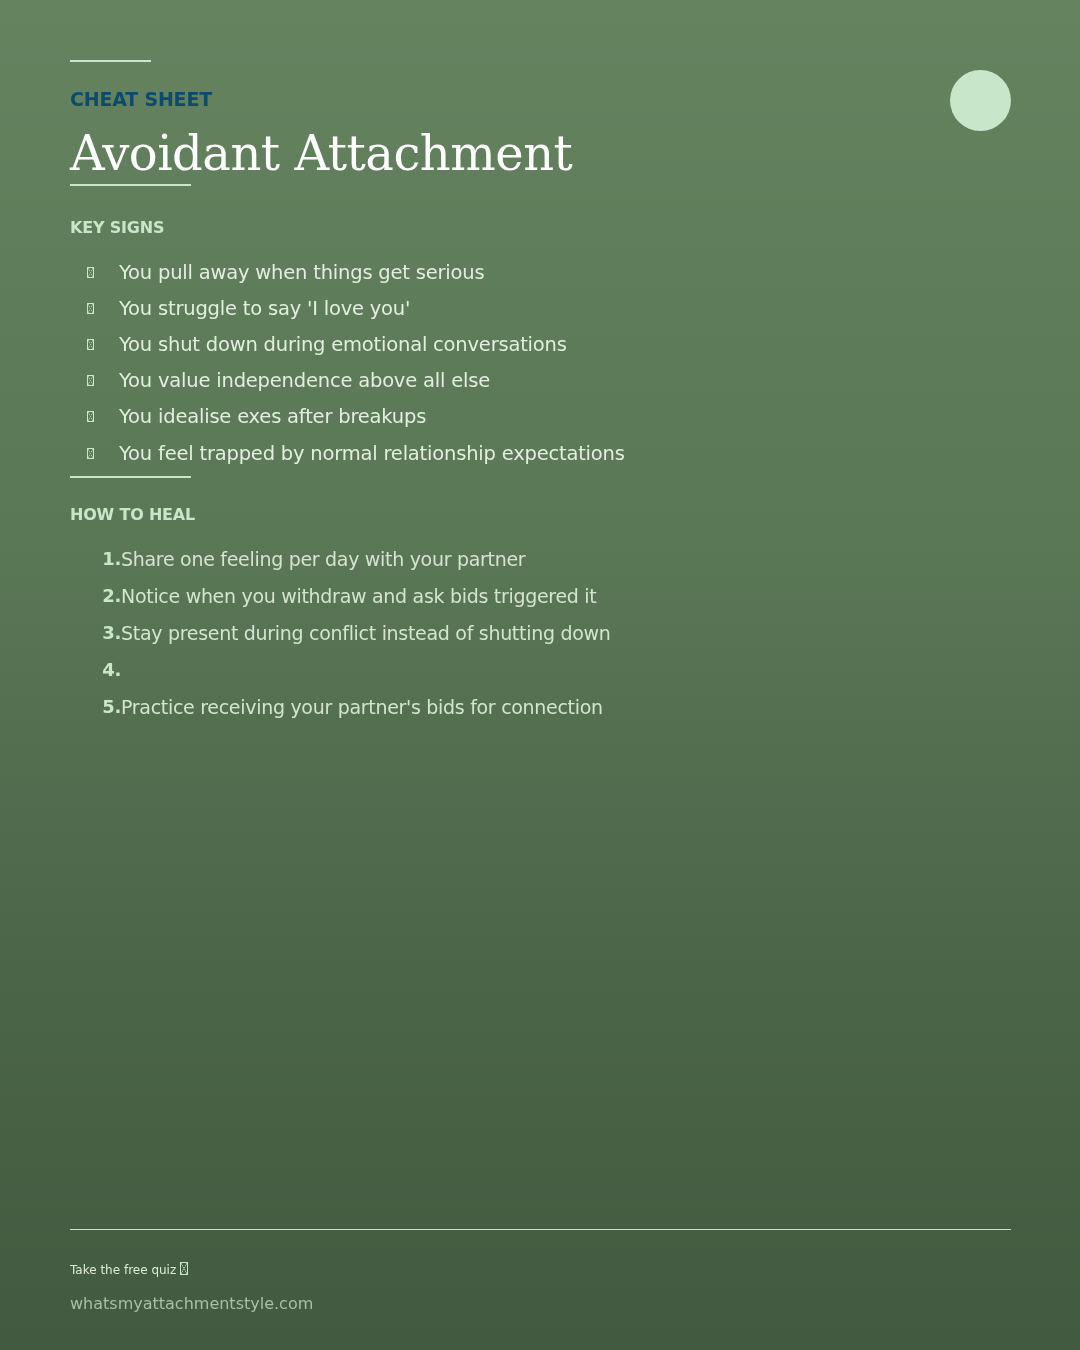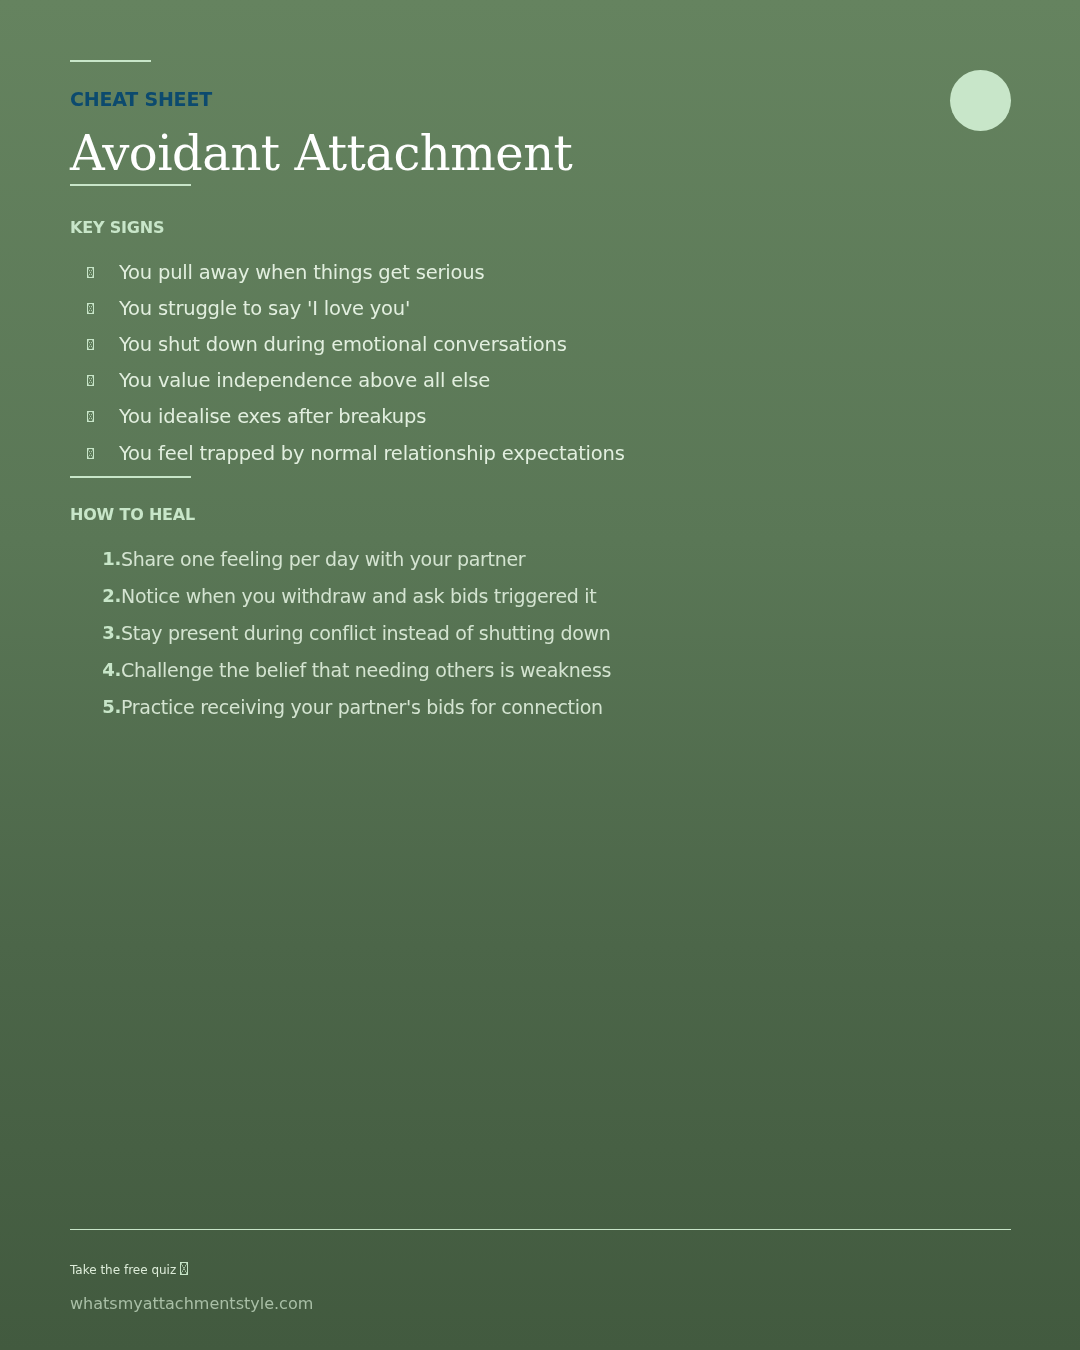--- a/index.html
+++ b/index.html
@@ -77,21 +77,20 @@
     <li class="heal-item">
         <span class="num">2.</span>
         <span>Notice when you withdraw and ask bids triggered it</span>
       </li>
     <li class="heal-item">
         <span class="num">3.</span>
         <span>Stay present during conflict instead of shutting down</span>
       </li>
     <li class="heal-item">
         <span class="num">4.</span>
-        <span>Challenge the belief that needing others is weakness</span>
       </li>
     <li class="heal-item">
         <span class="num">5.</span>
         <span>Practice receiving your partner's bids for connection</span>
       </li>
   </ol>
 
   <div class="circle"></div>
 
   <div class="footer-rule"></div>

